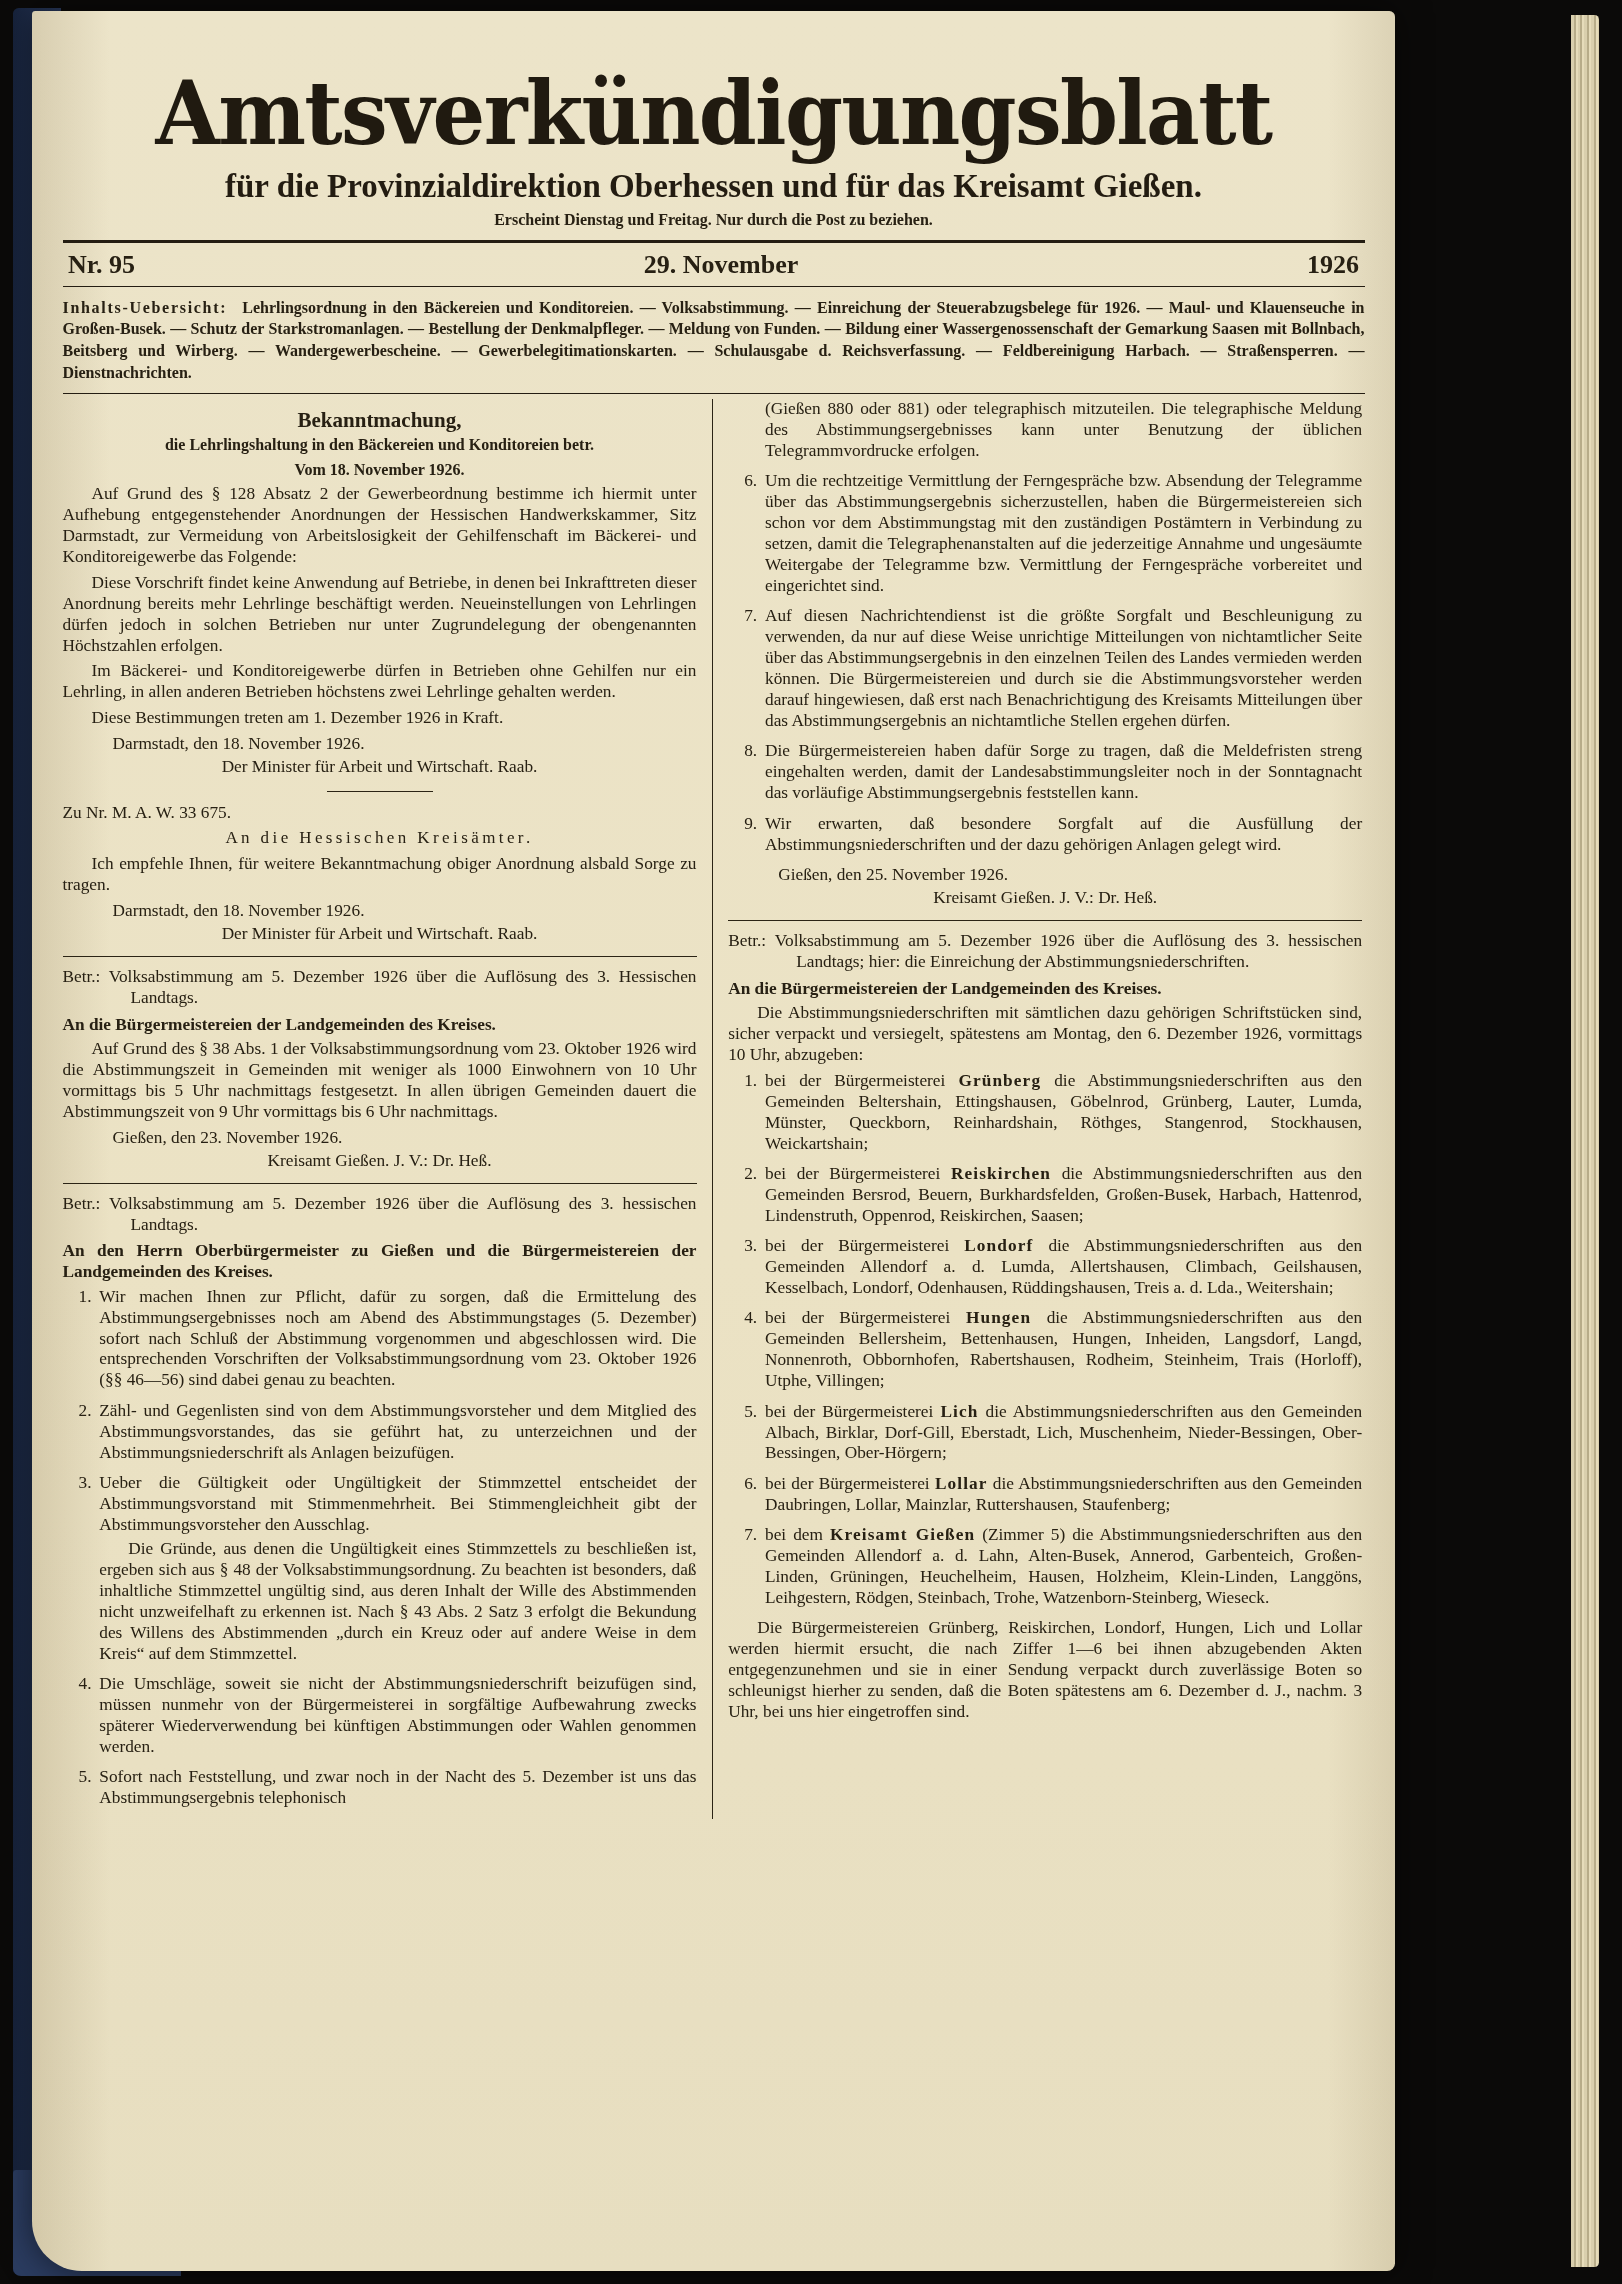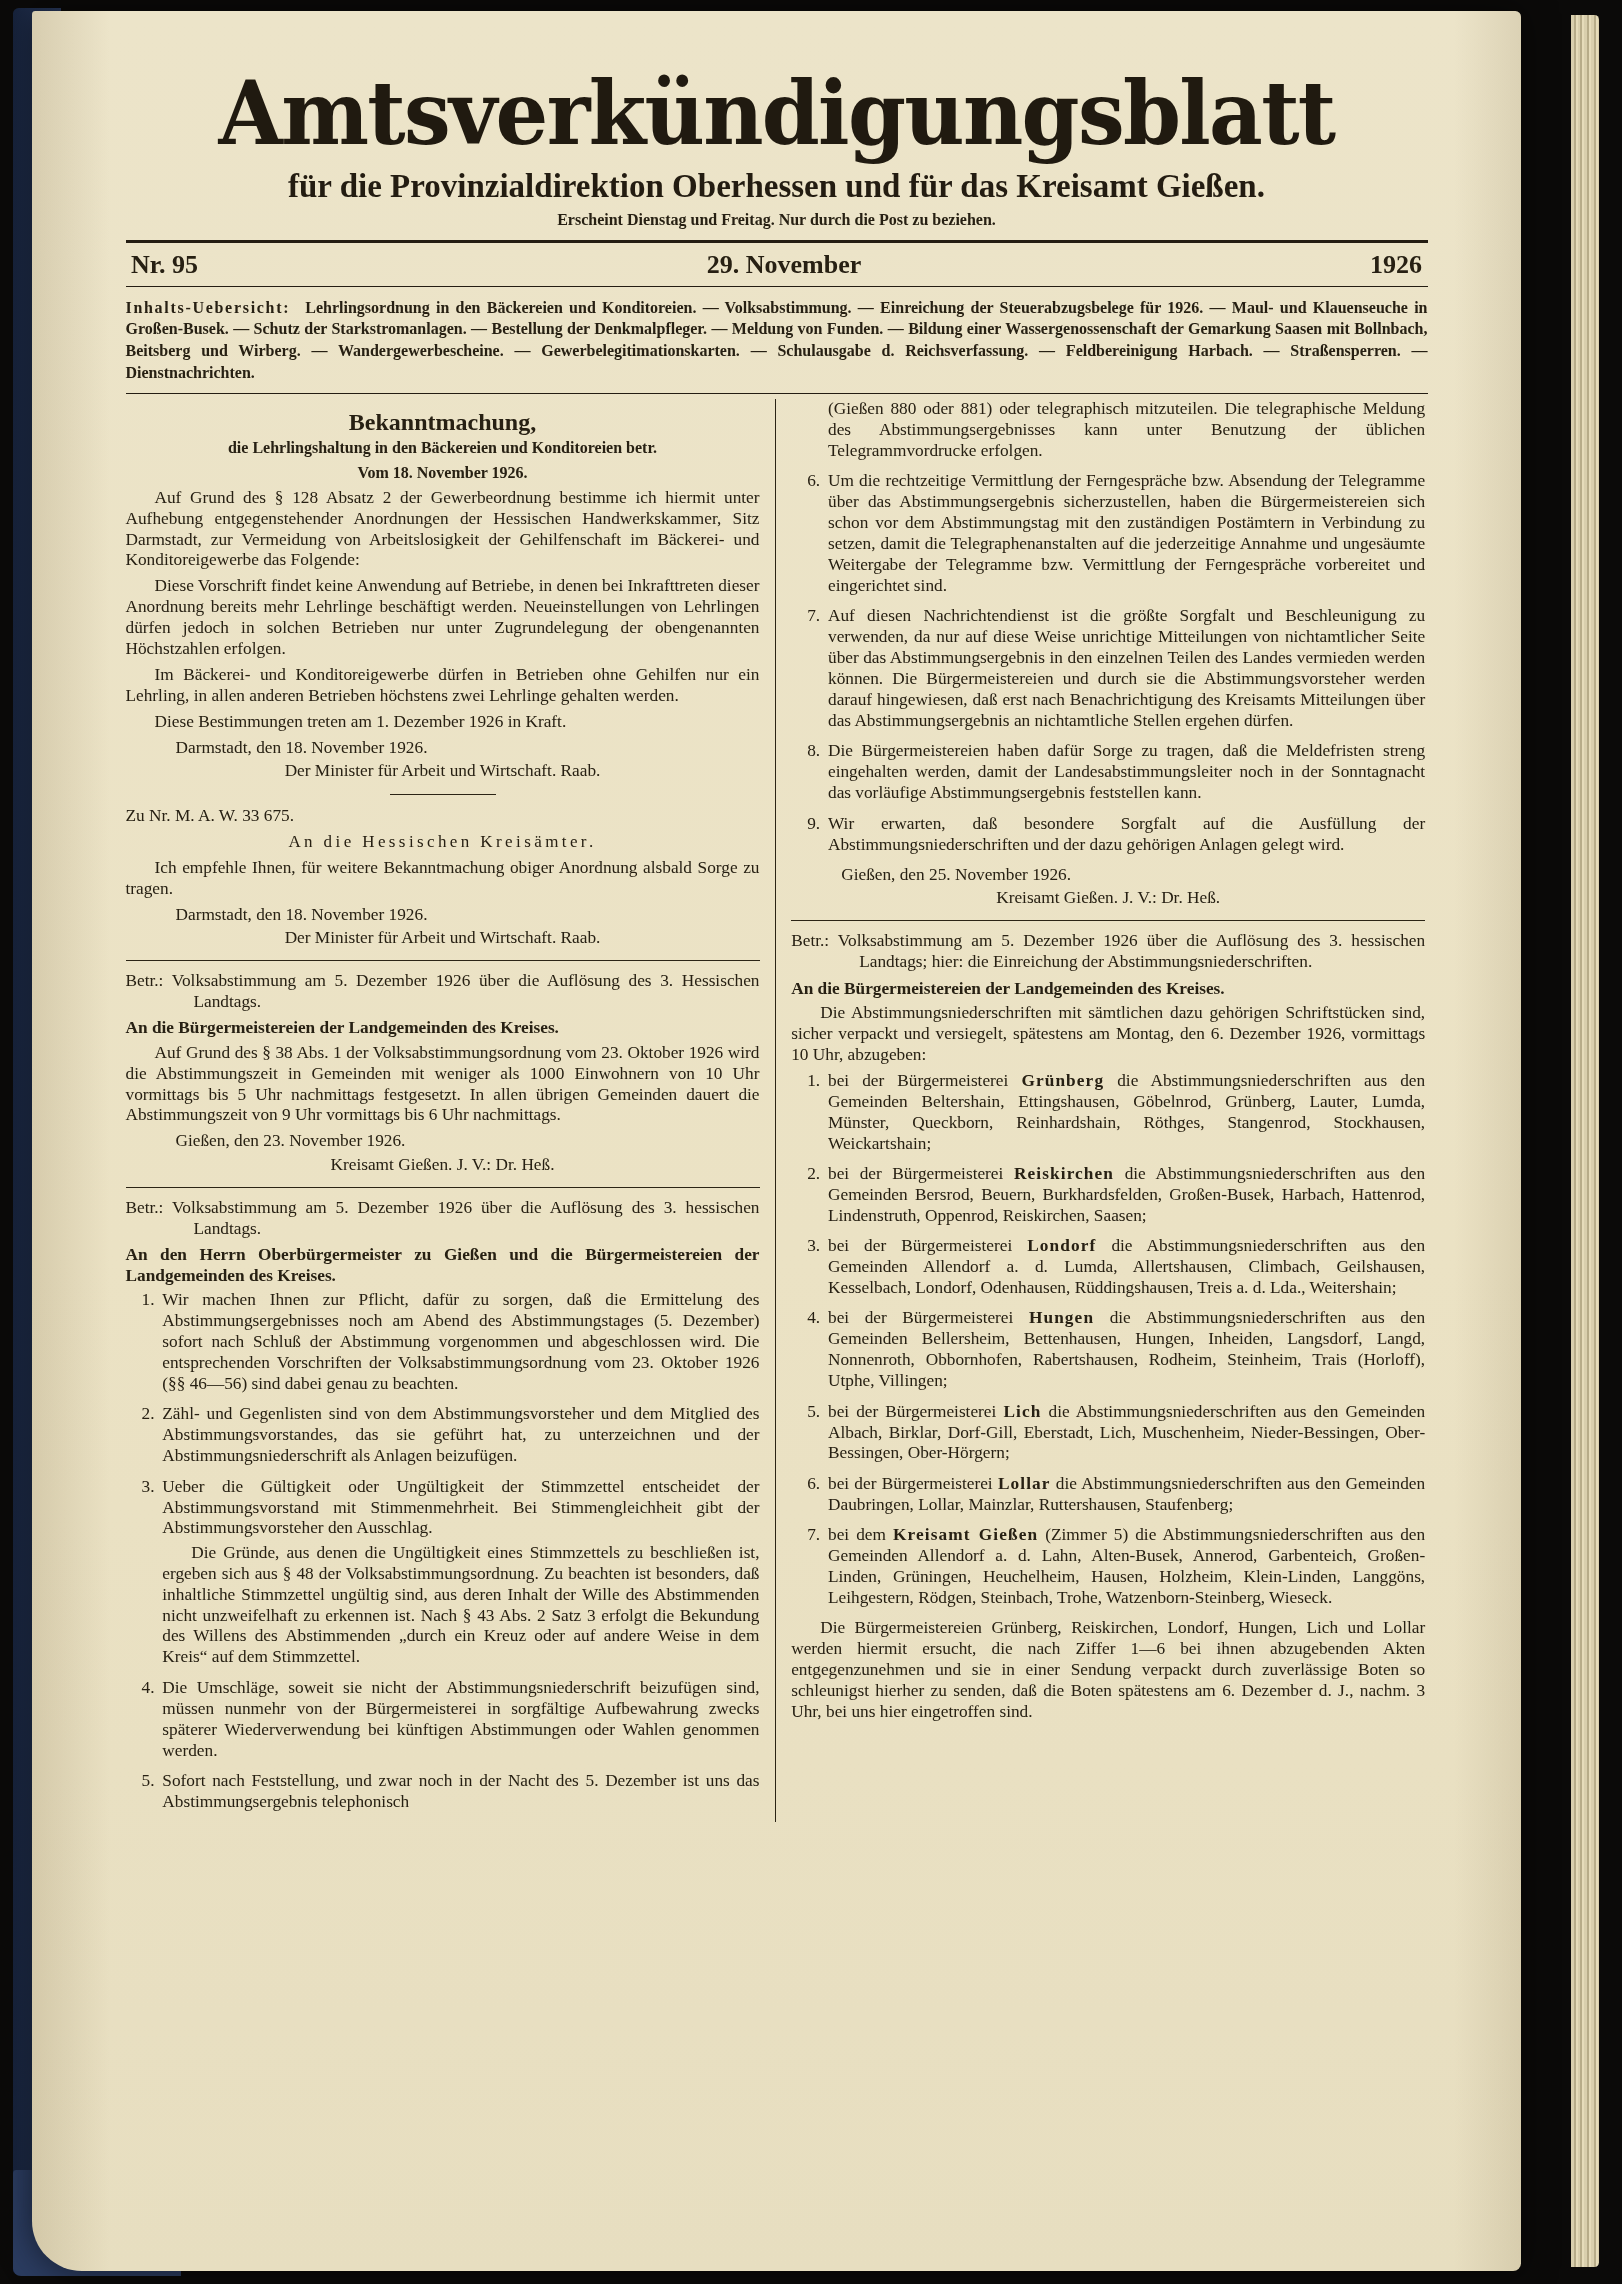--- a/index.html
+++ b/index.html
@@ -24,21 +24,21 @@
     background:#2b3c60; border-radius:3.4px 0 0 7.8px;
   }
   
   .page-edges {
     position:absolute; left:1571px; top:14.5px; width:28px; height:2252px;
     background:repeating-linear-gradient(90deg,#d9cfad 0 2.8px,#b7ac89 2.8px 4.5px,#e6dcba 4.5px 6.7px);
     border-radius:0 4.5px 4.5px 0;
   }
 
   .paper {
-    position:absolute; left:32px; top:11.2px; width:1489px; height:2260px;
+    position:absolute; left:32px; top:11.2px; width:1363px; height:2260px;
     background:
       linear-gradient(90deg, rgba(120,100,60,.18) 0, rgba(0,0,0,0) 78px),
       linear-gradient(270deg, rgba(120,100,60,.14) 0, rgba(0,0,0,0) 67px),
       linear-gradient(180deg, #ece4c9 0%, #ebe2c4 55%, #e7dec0 100%);
     border-radius:3.4px 5.6px 7.8px 50px;
     box-shadow:0 0 34px rgba(0,0,0,.55);
     overflow:hidden;
   }
   .content { width:1302px; margin:0 auto; padding-top:34px; }
 
@@ -65,21 +65,21 @@
     text-align:justify; margin:10px 0 9px;
   }
   .toc .toc-label { letter-spacing:1.7px; padding-right:15px; }
 
   
   .columns { display:flex; margin-top:5.6px; }
   .col { width:634px; font-size:17.3px; line-height:1.21; text-align:justify; }
   .col-divider { width:1.7px; background:#2b2415; margin:0 15px; }
 
   .col p { margin:0 0 5px; text-indent:29px; }
-  .sec-head   { text-align:center; font-weight:700; font-size:24px; margin:9px 0 1.1px; text-indent:0 !important; }
+  .sec-head   { text-align:center; font-weight:700; font-size:21px; margin:9px 0 1.1px; text-indent:0 !important; }
   .sec-subhead{ text-align:center; font-weight:700; font-size:16px; line-height:1.25; margin:0 0 1.1px; text-indent:0 !important; }
   .sec-date   { text-align:center; font-weight:700; font-size:16px; margin:0 0 9px; text-indent:0 !important; }
   .dateline   { text-indent:50px !important; margin:4.5px 0 1.1px !important; }
   .sig-line   { text-align:center; text-indent:0 !important; margin:2.2px 0 9px !important; }
   .ref-line   { text-indent:0 !important; margin:5.6px 0 3.4px !important; }
   .addr-spaced{ text-align:center; letter-spacing:3.4px; text-indent:0 !important; font-size:17px; margin:4.5px 0 5.6px !important; }
   .addr-bold  { font-weight:700; text-indent:0 !important; margin:1.1px 0 3.4px !important; }
   .betr       { padding-left:68px; text-indent:-68px !important; margin:0 0 5.6px !important; }
 
   .hr-col   { border:none; border-top:1.7px solid #2b2415; margin:11.2px 0 10px; }

